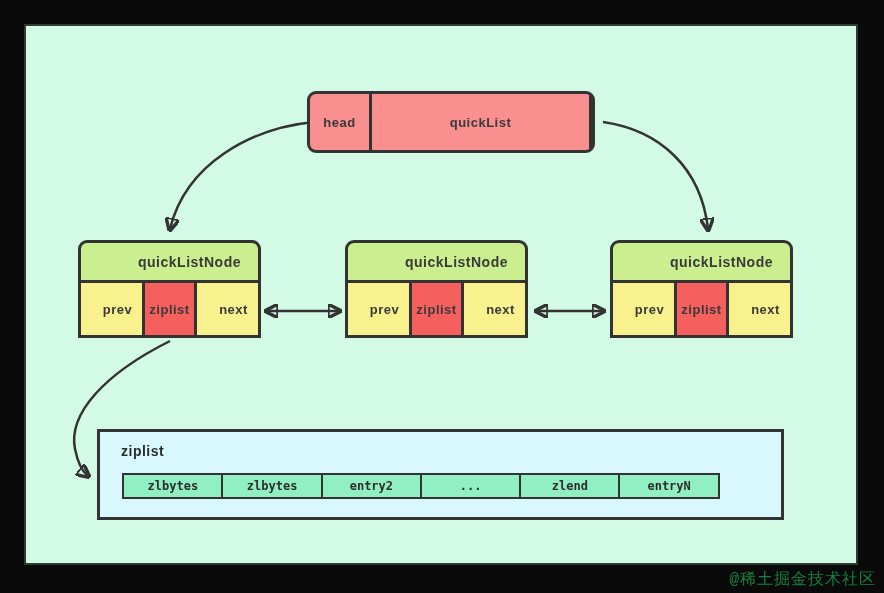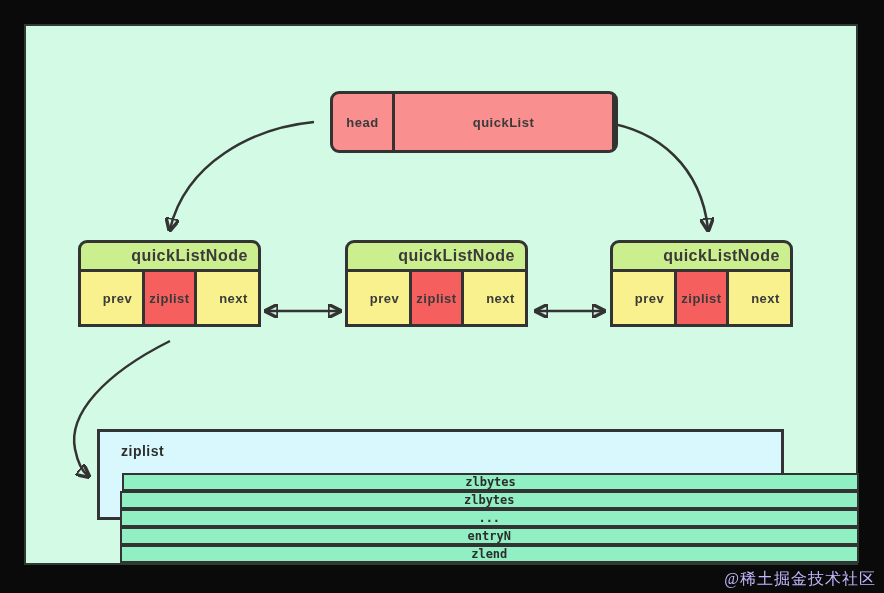--- a/index.html
+++ b/index.html
@@ -10,38 +10,38 @@
   .board{
     position:absolute;left:24px;top:24px;width:834px;height:541px;
     background:var(--background,#d3fae5);
     border:2px solid #2e3b33;box-sizing:border-box;
   }
   .arrows{position:absolute;left:0;top:0;width:884px;height:593px;pointer-events:none;}
   .arrows path{stroke:var(--stroke,#333);stroke-width:2.5;fill:none;}
 
   
   .qlbox{
-    position:absolute;left:330px;top:91px;width:288px;height:62px;
+    position:absolute;left:307px;top:91px;width:288px;height:62px;
     display:flex;background:var(--quicklist_fill,#f98f8f);
     border:3px solid var(--stroke,#333);border-radius:9px;box-sizing:border-box;
   }
   .qlcell{
     display:flex;align-items:center;justify-content:center;
     font-weight:bold;font-size:13px;color:#3a3a3a;letter-spacing:.5px;
   }
   .qlcell.side{width:59px;flex:none;}
   .qlcell.mid{flex:1;border-left:3px solid var(--stroke,#333);border-right:3px solid var(--stroke,#333);}
 
   
   .node{position:absolute;top:240px;width:183px;}
   .node-header{
-    height:32px;background:var(--node_header_fill,#cbee8f);
+    height:43px;background:var(--node_header_fill,#cbee8f);
     border:3px solid var(--stroke,#333);border-radius:9px 9px 0 0;box-sizing:border-box;
     display:flex;align-items:center;justify-content:center;
-    font-weight:bold;font-size:16px;color:#3a3a3a;letter-spacing:.5px;padding-left:40px;
+    font-weight:bold;font-size:14px;color:#3a3a3a;letter-spacing:.5px;padding-left:40px;
   }
   .node-row{display:flex;height:58px;margin-top:-3px;}
   .ncell{
     flex:1;border:3px solid var(--stroke,#333);box-sizing:border-box;
     display:flex;align-items:center;justify-content:center;
     font-weight:bold;font-size:13px;color:#3a3a3a;letter-spacing:.5px;
   }
   .ncell + .ncell{margin-left:-3px;}
   .ncell.yellow{background:var(--node_cell_fill,#f8f18e);padding-left:12px;}
   .ncell.red{background:var(--ziplist_cell_fill,#f5605f);}
@@ -49,32 +49,32 @@
   
   .zbox{
     position:absolute;left:97px;top:429px;width:687px;height:91px;
     background:var(--ziplist_box_fill,#d9f8fd);
     border:3px solid var(--stroke,#333);box-sizing:border-box;
   }
   .zlabel{
     position:absolute;left:21px;top:11px;
     font-weight:bold;font-size:14px;color:#2d2d2d;letter-spacing:.5px;
   }
-  .zrow{position:absolute;left:22px;top:41px;width:737px;height:26px;display:flex;flex-direction:column;}
+  .zrow{position:absolute;left:22px;top:41px;width:598px;height:26px;display:flex;}
   .zcell{
     flex:1;background:var(--ziplist_entry_fill,#90efc3);
     border:2.5px solid var(--stroke,#333);box-sizing:border-box;
     display:flex;align-items:center;justify-content:center;
     font-family:"DejaVu Sans Mono",monospace;font-weight:bold;font-size:12px;color:#2d2d2d;
   }
   .zcell + .zcell{margin-left:-2.5px;}
 
   .watermark{
-    position:absolute;right:8px;bottom:3px;color:#c4b5fd;
-    font-size:16px;letter-spacing:1px;font-family:Liberation Serif, serif;
+    position:absolute;right:8px;bottom:3px;color:#15803d;
+    font-size:16px;letter-spacing:1px;font-family:Liberation Mono, monospace;
   }
 </style>
 </head>
 <body>
 
 <div class="frame">
   <div class="board"></div>
 
   <svg class="arrows" viewBox="0 0 884 593">
     <defs>
@@ -119,20 +119,21 @@
       <div class="ncell red">ziplist</div>
       <div class="ncell yellow">next</div>
     </div>
   </div>
 
   <div class="zbox">
     <div class="zlabel">ziplist</div>
     <div class="zrow">
       <div class="zcell">zlbytes</div>
       <div class="zcell">zlbytes</div>
+      <div class="zcell">entry2</div>
       <div class="zcell">...</div>
+      <div class="zcell">zlend</div>
       <div class="zcell">entryN</div>
-      <div class="zcell">zlend</div>
     </div>
   </div>
 
   <div class="watermark">@稀土掘金技术社区</div>
 </div>
 
 </body></html>

